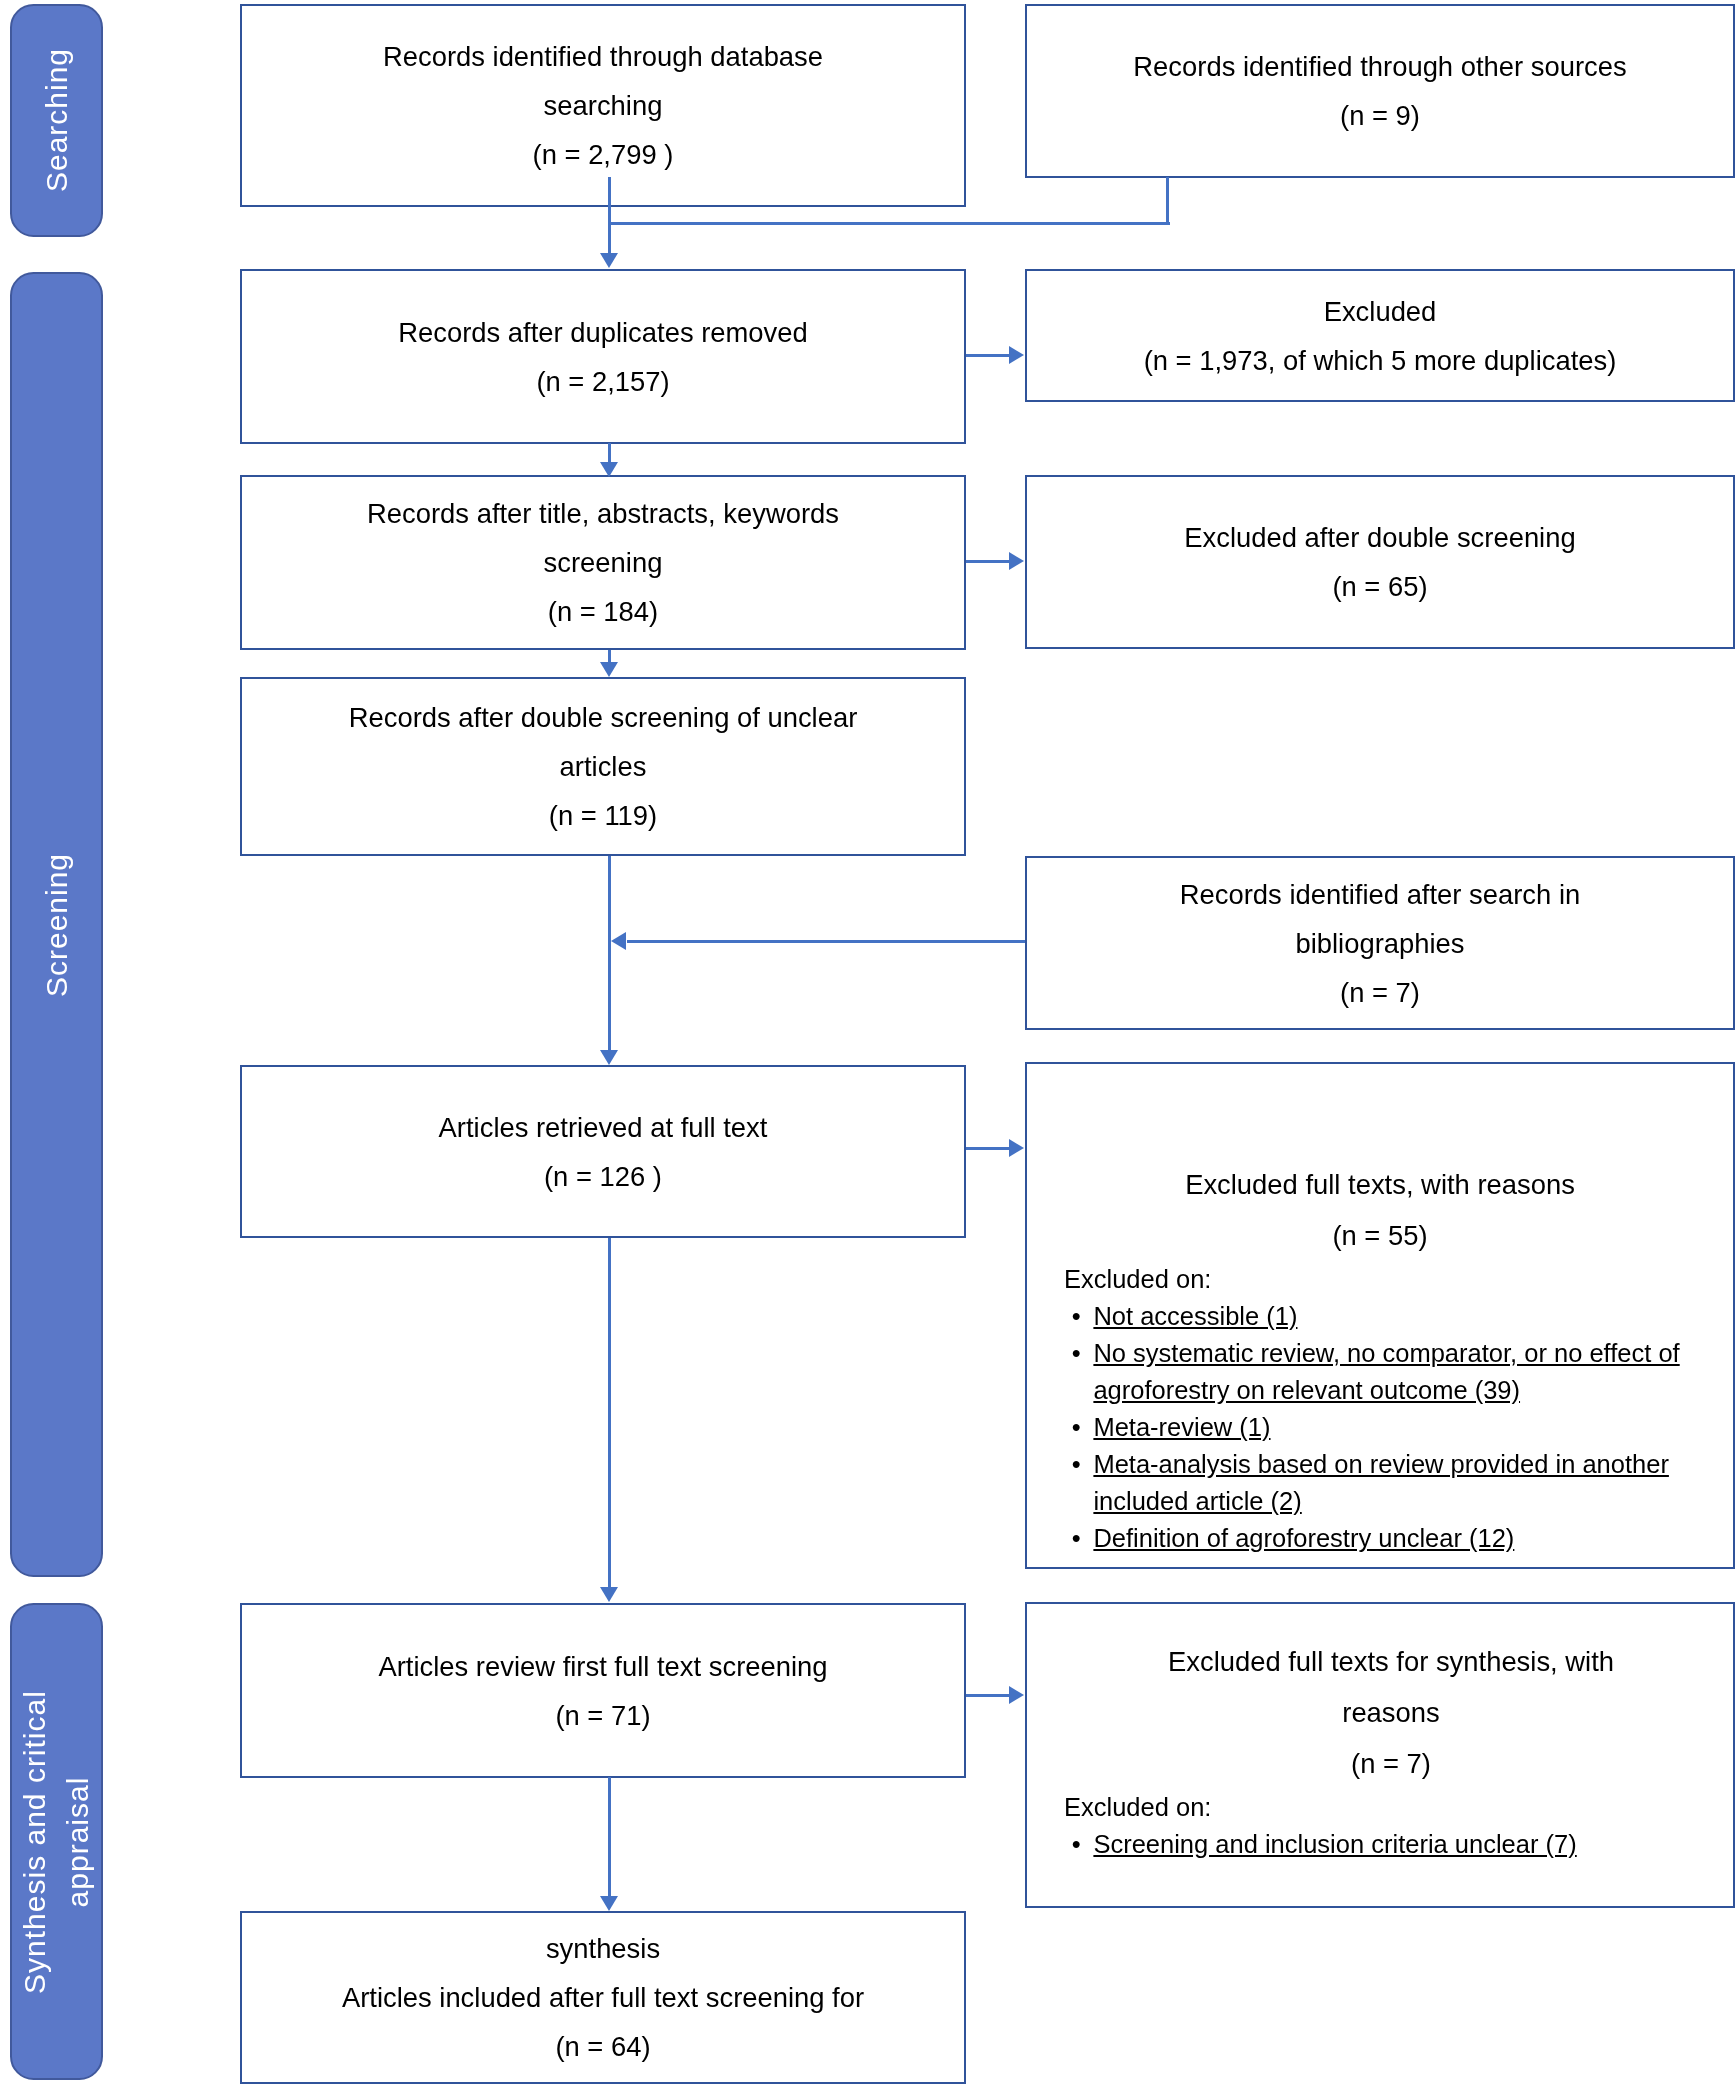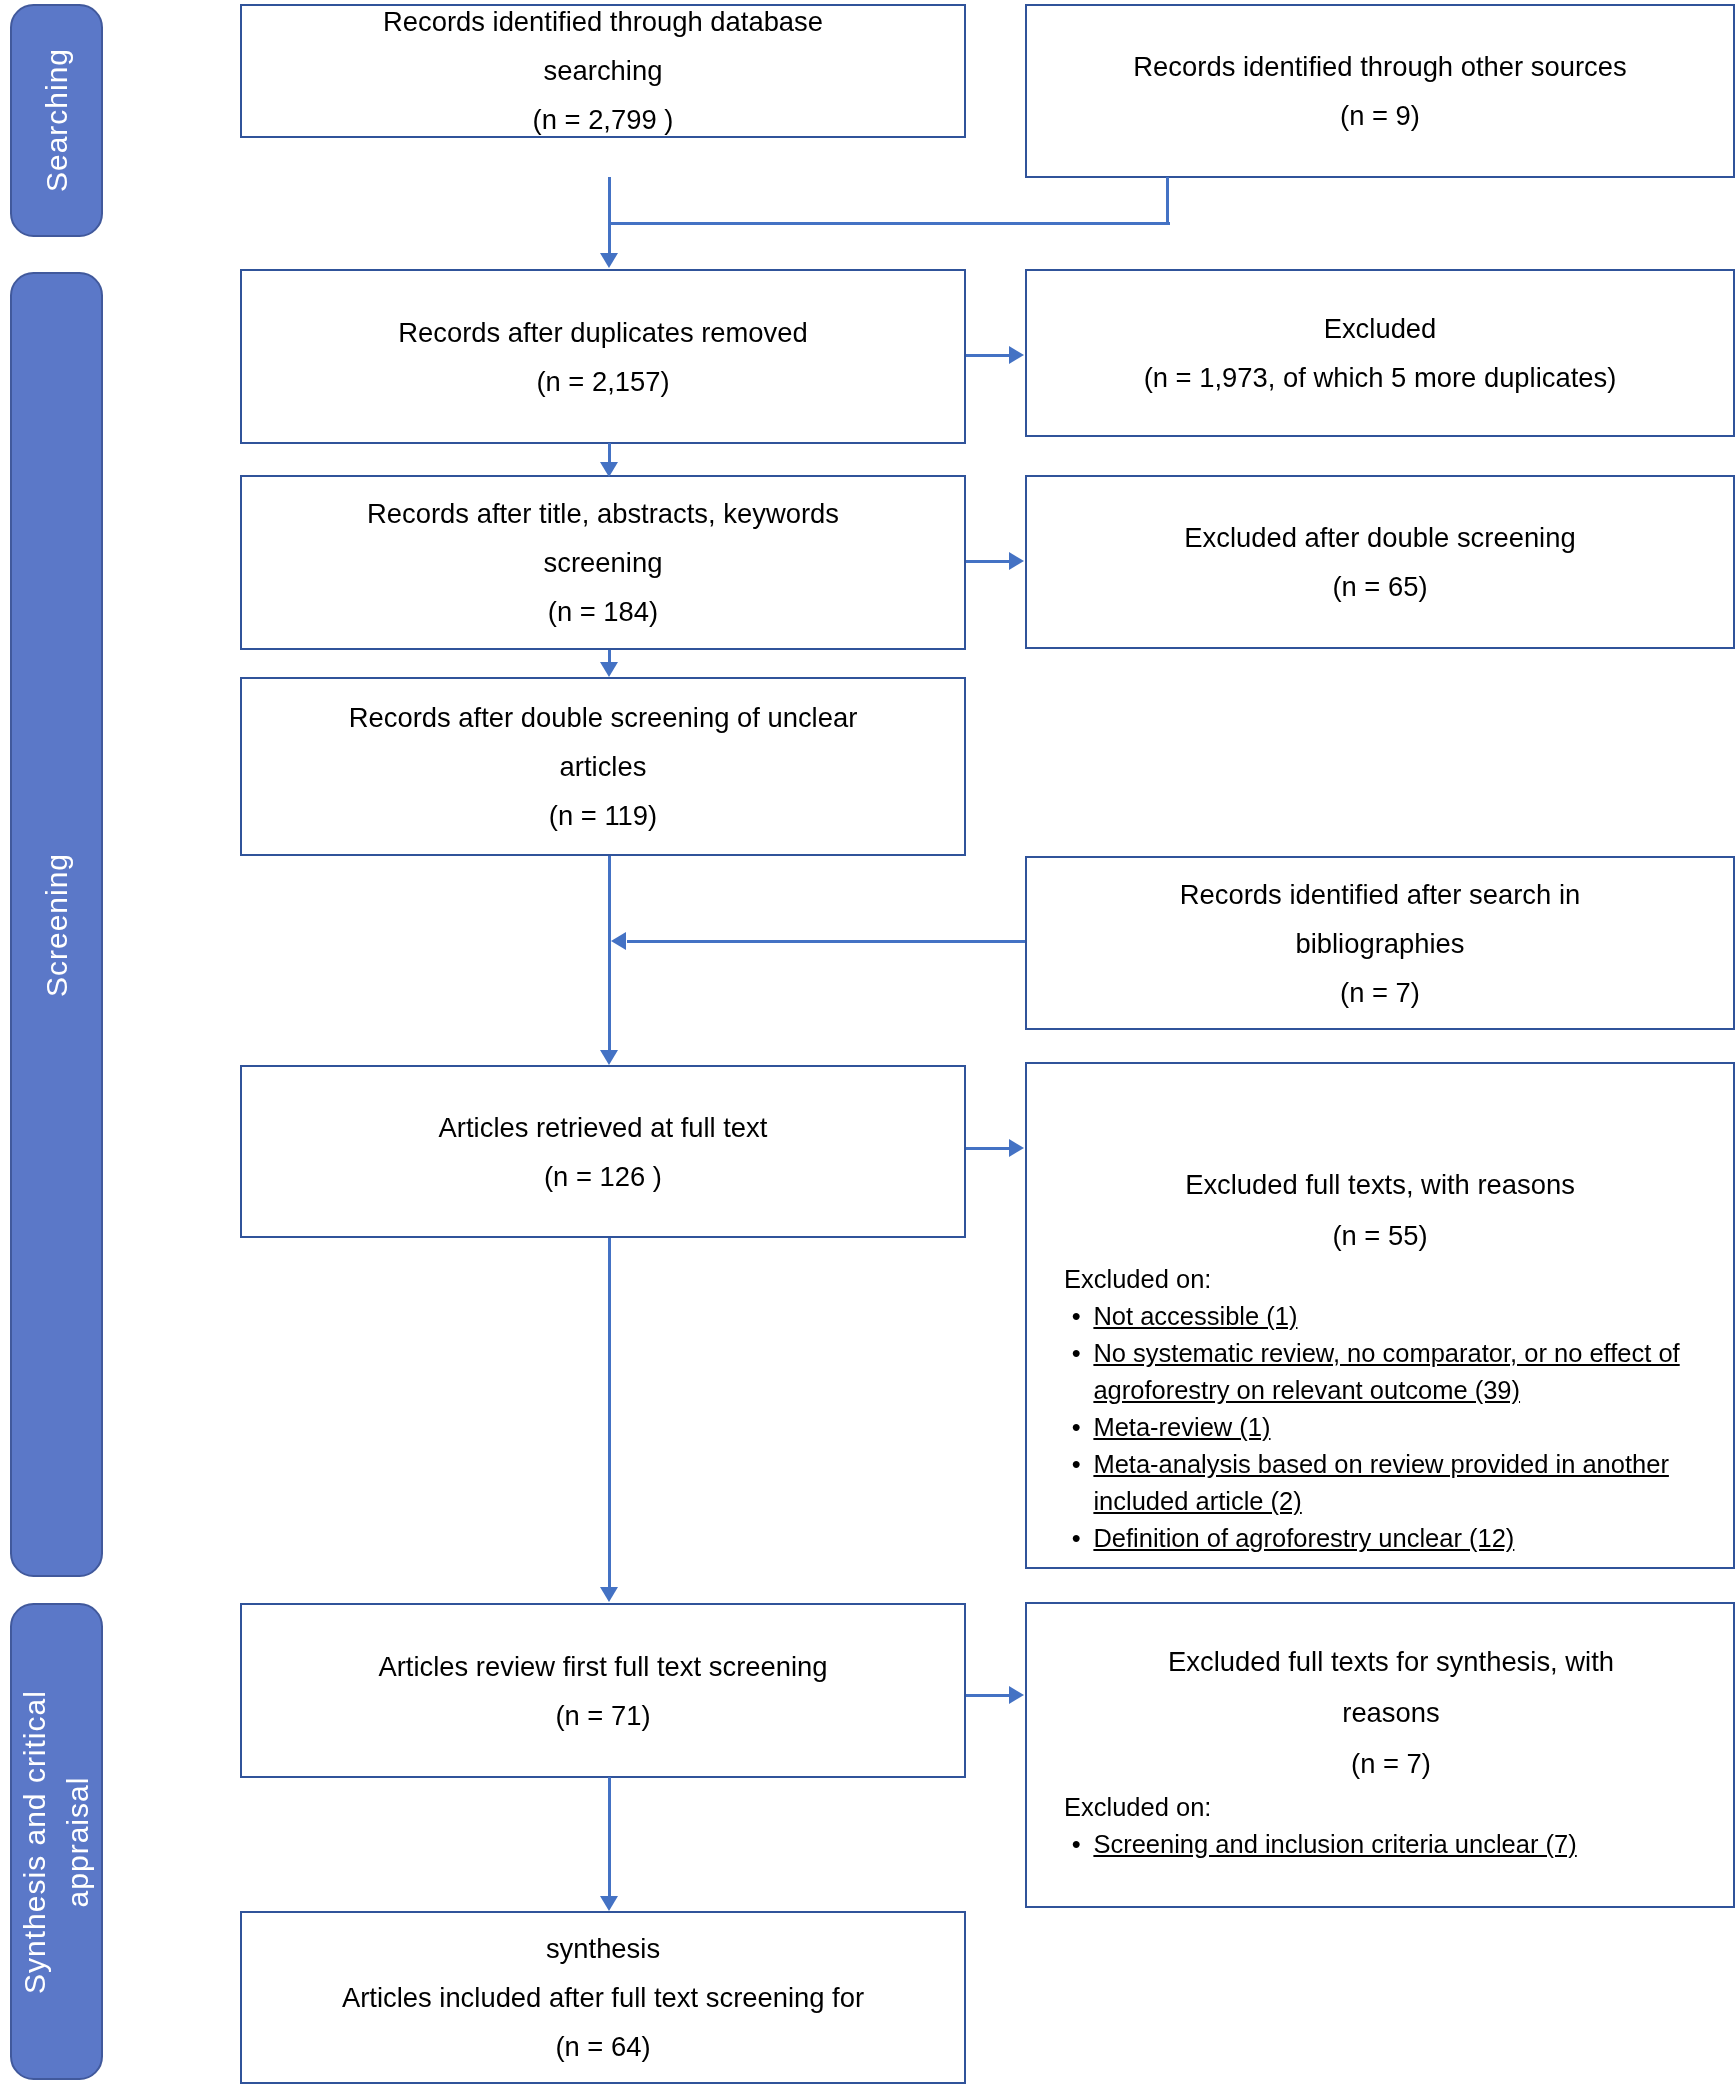--- a/index.html
+++ b/index.html
@@ -42,21 +42,21 @@
   <div class="stage" style="left:9.8px;top:3.9px;width:93px;height:233px">
     <div class="stage-label" style="width:233px">Searching</div>
   </div>
   <div class="stage" style="left:9.8px;top:272px;width:93px;height:1305px">
     <div class="stage-label" style="width:1305px">Screening</div>
   </div>
   <div class="stage" style="left:9.8px;top:1603px;width:93px;height:477px">
     <div class="stage-label" style="width:353px">Synthesis and critical appraisal</div>
   </div>
 
-  <div class="box" style="left:240px;top:3.9px;width:726px;height:134px">
+  <div class="box" style="left:240px;top:3.9px;width:726px;height:203px">
       <div>Records identified through database</div>
       <div>searching</div>
       <div>(n = 2,799 )</div>
     </div>
 
   <div class="box" style="left:240px;top:269px;width:726px;height:175px">
       <div>Records after duplicates removed</div>
       <div>(n = 2,157)</div>
     </div>
 
@@ -86,21 +86,21 @@
       <div>synthesis</div>
       <div>Articles included after full text screening for</div>
       <div>(n = 64)</div>
     </div>
 
   <div class="box" style="left:1025px;top:3.9px;width:710px;height:174px">
       <div>Records identified through other sources</div>
       <div>(n = 9)</div>
     </div>
 
-  <div class="box" style="left:1025px;top:269px;width:710px;height:168px">
+  <div class="box" style="left:1025px;top:269px;width:710px;height:133px">
       <div>Excluded</div>
       <div>(n = 1,973, of which 5 more duplicates)</div>
     </div>
 
   <div class="box" style="left:1025px;top:475px;width:710px;height:174px">
       <div>Excluded after double screening</div>
       <div>(n = 65)</div>
     </div>
 
   <div class="box" style="left:1025px;top:856px;width:710px;height:174px">

